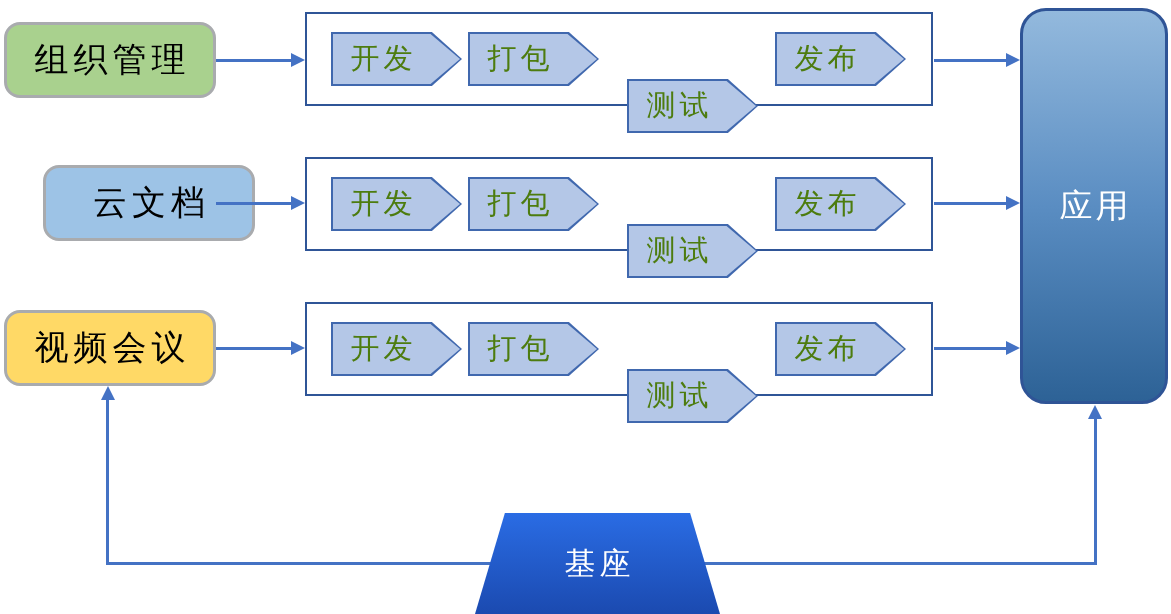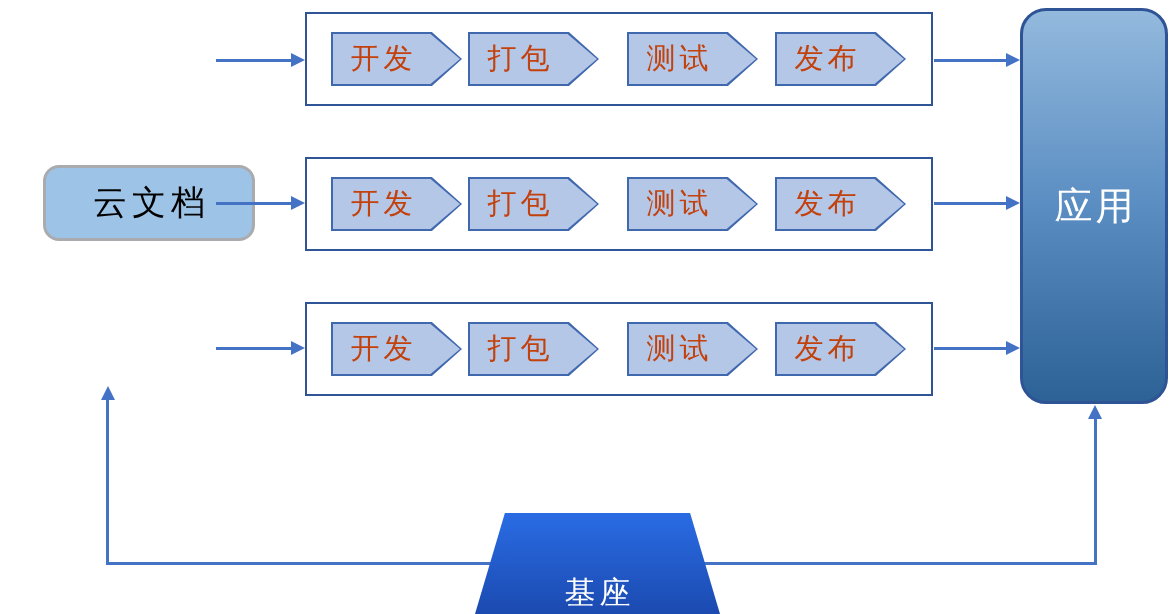--- a/index.html
+++ b/index.html
@@ -22,50 +22,50 @@
   
   .pipeline-row {
     position:absolute; left:305px; width:628px; height:94px;
     border:2px solid #2f5597; box-sizing:border-box; background:transparent;
   }
   .row-1 { top:12px; } .row-2 { top:157px; } .row-3 { top:302px; }
 
   
   .chevron { position:absolute; width:131px; height:54px; top:18px; }
   .chevron.c0 { left:24px; } .chevron.c1 { left:161px; }
-  .chevron.c2 { left:320px; } .chevron.c3 { left:468px; }
+  .chevron.c2 { left:320px;margin-top:47px; } .chevron.c3 { left:468px; }
   .chevron::before {
     content:""; position:absolute; inset:0; background:#4068ae; z-index:0;
     clip-path:polygon(0 0, 77% 0, 100% 50%, 77% 100%, 0 100%);
   }
   .chevron::after {
     content:""; position:absolute; inset:2px; background:#b4c7e7; z-index:1;
     clip-path:polygon(0 0, 76.8% 0, 100% 50%, 76.8% 100%, 0 100%);
   }
   .chevron .stage-label {
     position:absolute; inset:0 30px 0 0; z-index:2;
     display:flex; align-items:center; justify-content:center;
-    color:#c2410c; font-size:29px; letter-spacing:4px; text-indent:4px;
+    color:#4d7c0f; font-size:29px; letter-spacing:4px; text-indent:4px;
   }
 
   
   .market-box {
     position:absolute; left:1020px; top:8px; width:148px; height:396px;
     border:3px solid #2f5496; border-radius:26px; box-sizing:border-box;
     background:linear-gradient(180deg,#93b9dd 0%, #5a8dc2 50%, #2d6296 100%);
     display:flex; flex-direction:column; align-items:center; justify-content:center;
-    color:#ffffff; font-size:38px; line-height:46px; letter-spacing:3px; text-indent:3px;
+    color:#ffffff; font-size:33px; line-height:46px; letter-spacing:3px; text-indent:3px;
   }
 
   
   .base-shape {
     position:absolute; left:475px; top:513px; width:245px; height:101px; z-index:2;
     background:linear-gradient(180deg,#2a6ce4 0%, #1b4ab0 100%);
     clip-path:polygon(12.2% 0, 87.8% 0, 100% 100%, 0 100%);
-    display:flex; align-items:flex-end; justify-content:center;
+    display:flex; align-items:center; justify-content:center;
     color:#ffffff; font-size:31px; letter-spacing:4px; text-indent:4px;
   }
 
   
   .h-line { position:absolute; height:3px; background:#4472c4; z-index:1; }
   .v-line { position:absolute; width:3px;  background:#4472c4; z-index:1; }
   .arrow-right {
     position:absolute; width:0; height:0; z-index:1;
     border-top:7px solid transparent; border-bottom:7px solid transparent;
     border-left:14px solid #4472c4;
@@ -74,22 +74,28 @@
     position:absolute; width:0; height:0; z-index:1;
     border-left:7px solid transparent; border-right:7px solid transparent;
     border-bottom:14px solid #4472c4;
   }
 </style>
 </head>
 <body>
 
 <div class="canvas">
 
+  <div class="source-box source-org">
+    <span>组织管理</span>
+  </div>
   <div class="source-box source-docs">
     <span>云文档</span>
+  </div>
+  <div class="source-box source-meeting">
+    <span>视频会议</span>
   </div>
 
   <div class="pipeline-row row-1">
     <div class="chevron c0">
         <span class="stage-label">开发</span>
       </div>
     <div class="chevron c1">
         <span class="stage-label">打包</span>
       </div>
     <div class="chevron c2">

